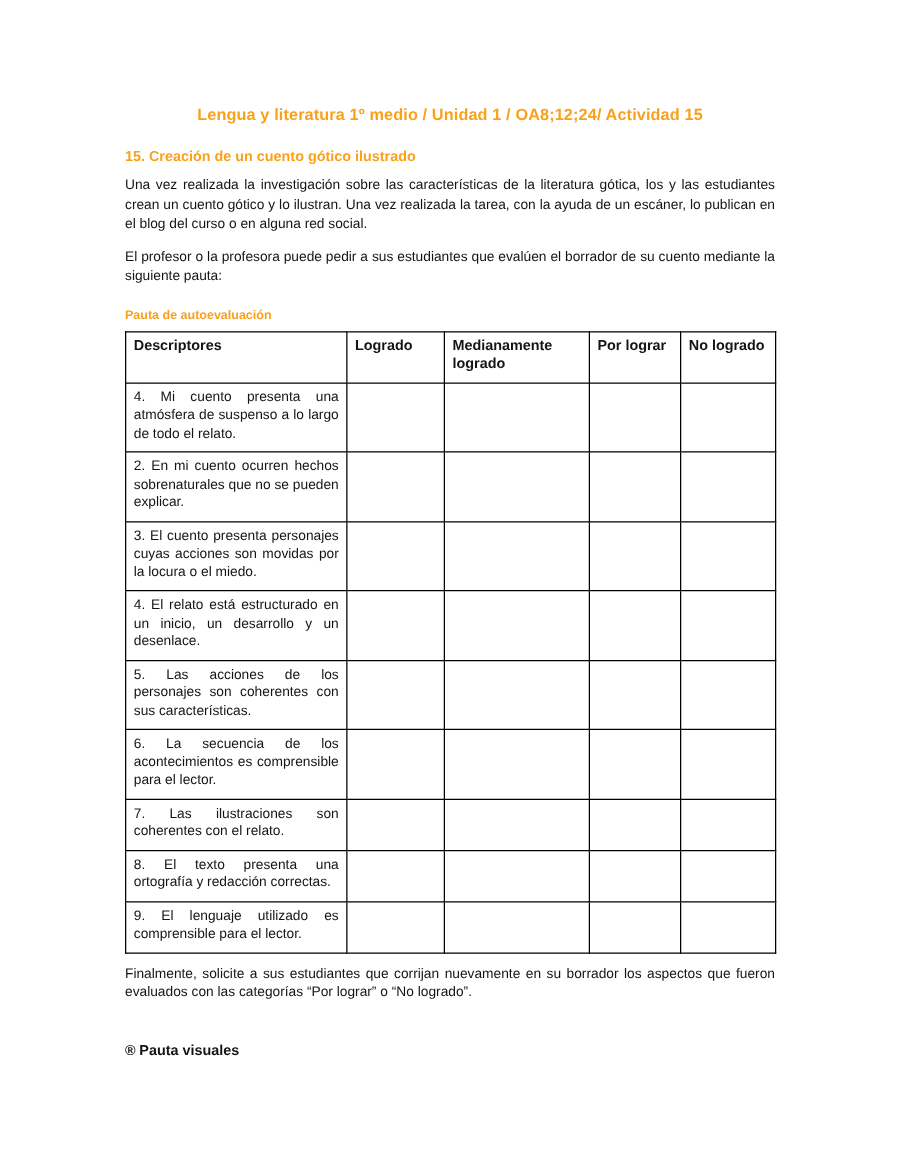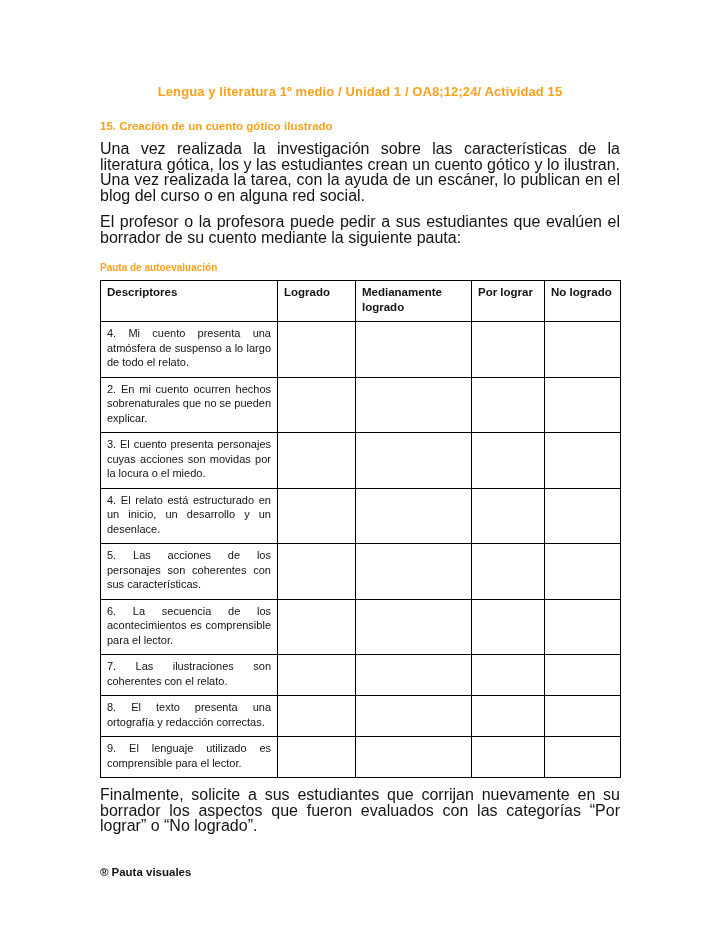--- a/index.html
+++ b/index.html
@@ -26,21 +26,21 @@
     letter-spacing: 0.1px;
     text-align: center;
   }
   .activity-title {
     color: #f9a11b;
     font-size: 11.5px;
     font-weight: bold;
     margin: 14px 0 9px 0;
   }
   .body-p {
-    font-size: 16px;
+    font-size: 11px;
     line-height: 15.5px;
     margin: 0 0 11px 0;
     text-align: justify;
   }
   .rubric-title {
     color: #f9a11b;
     font-size: 10px;
     font-weight: bold;
     margin: 17px 0 7px 0;
   }

